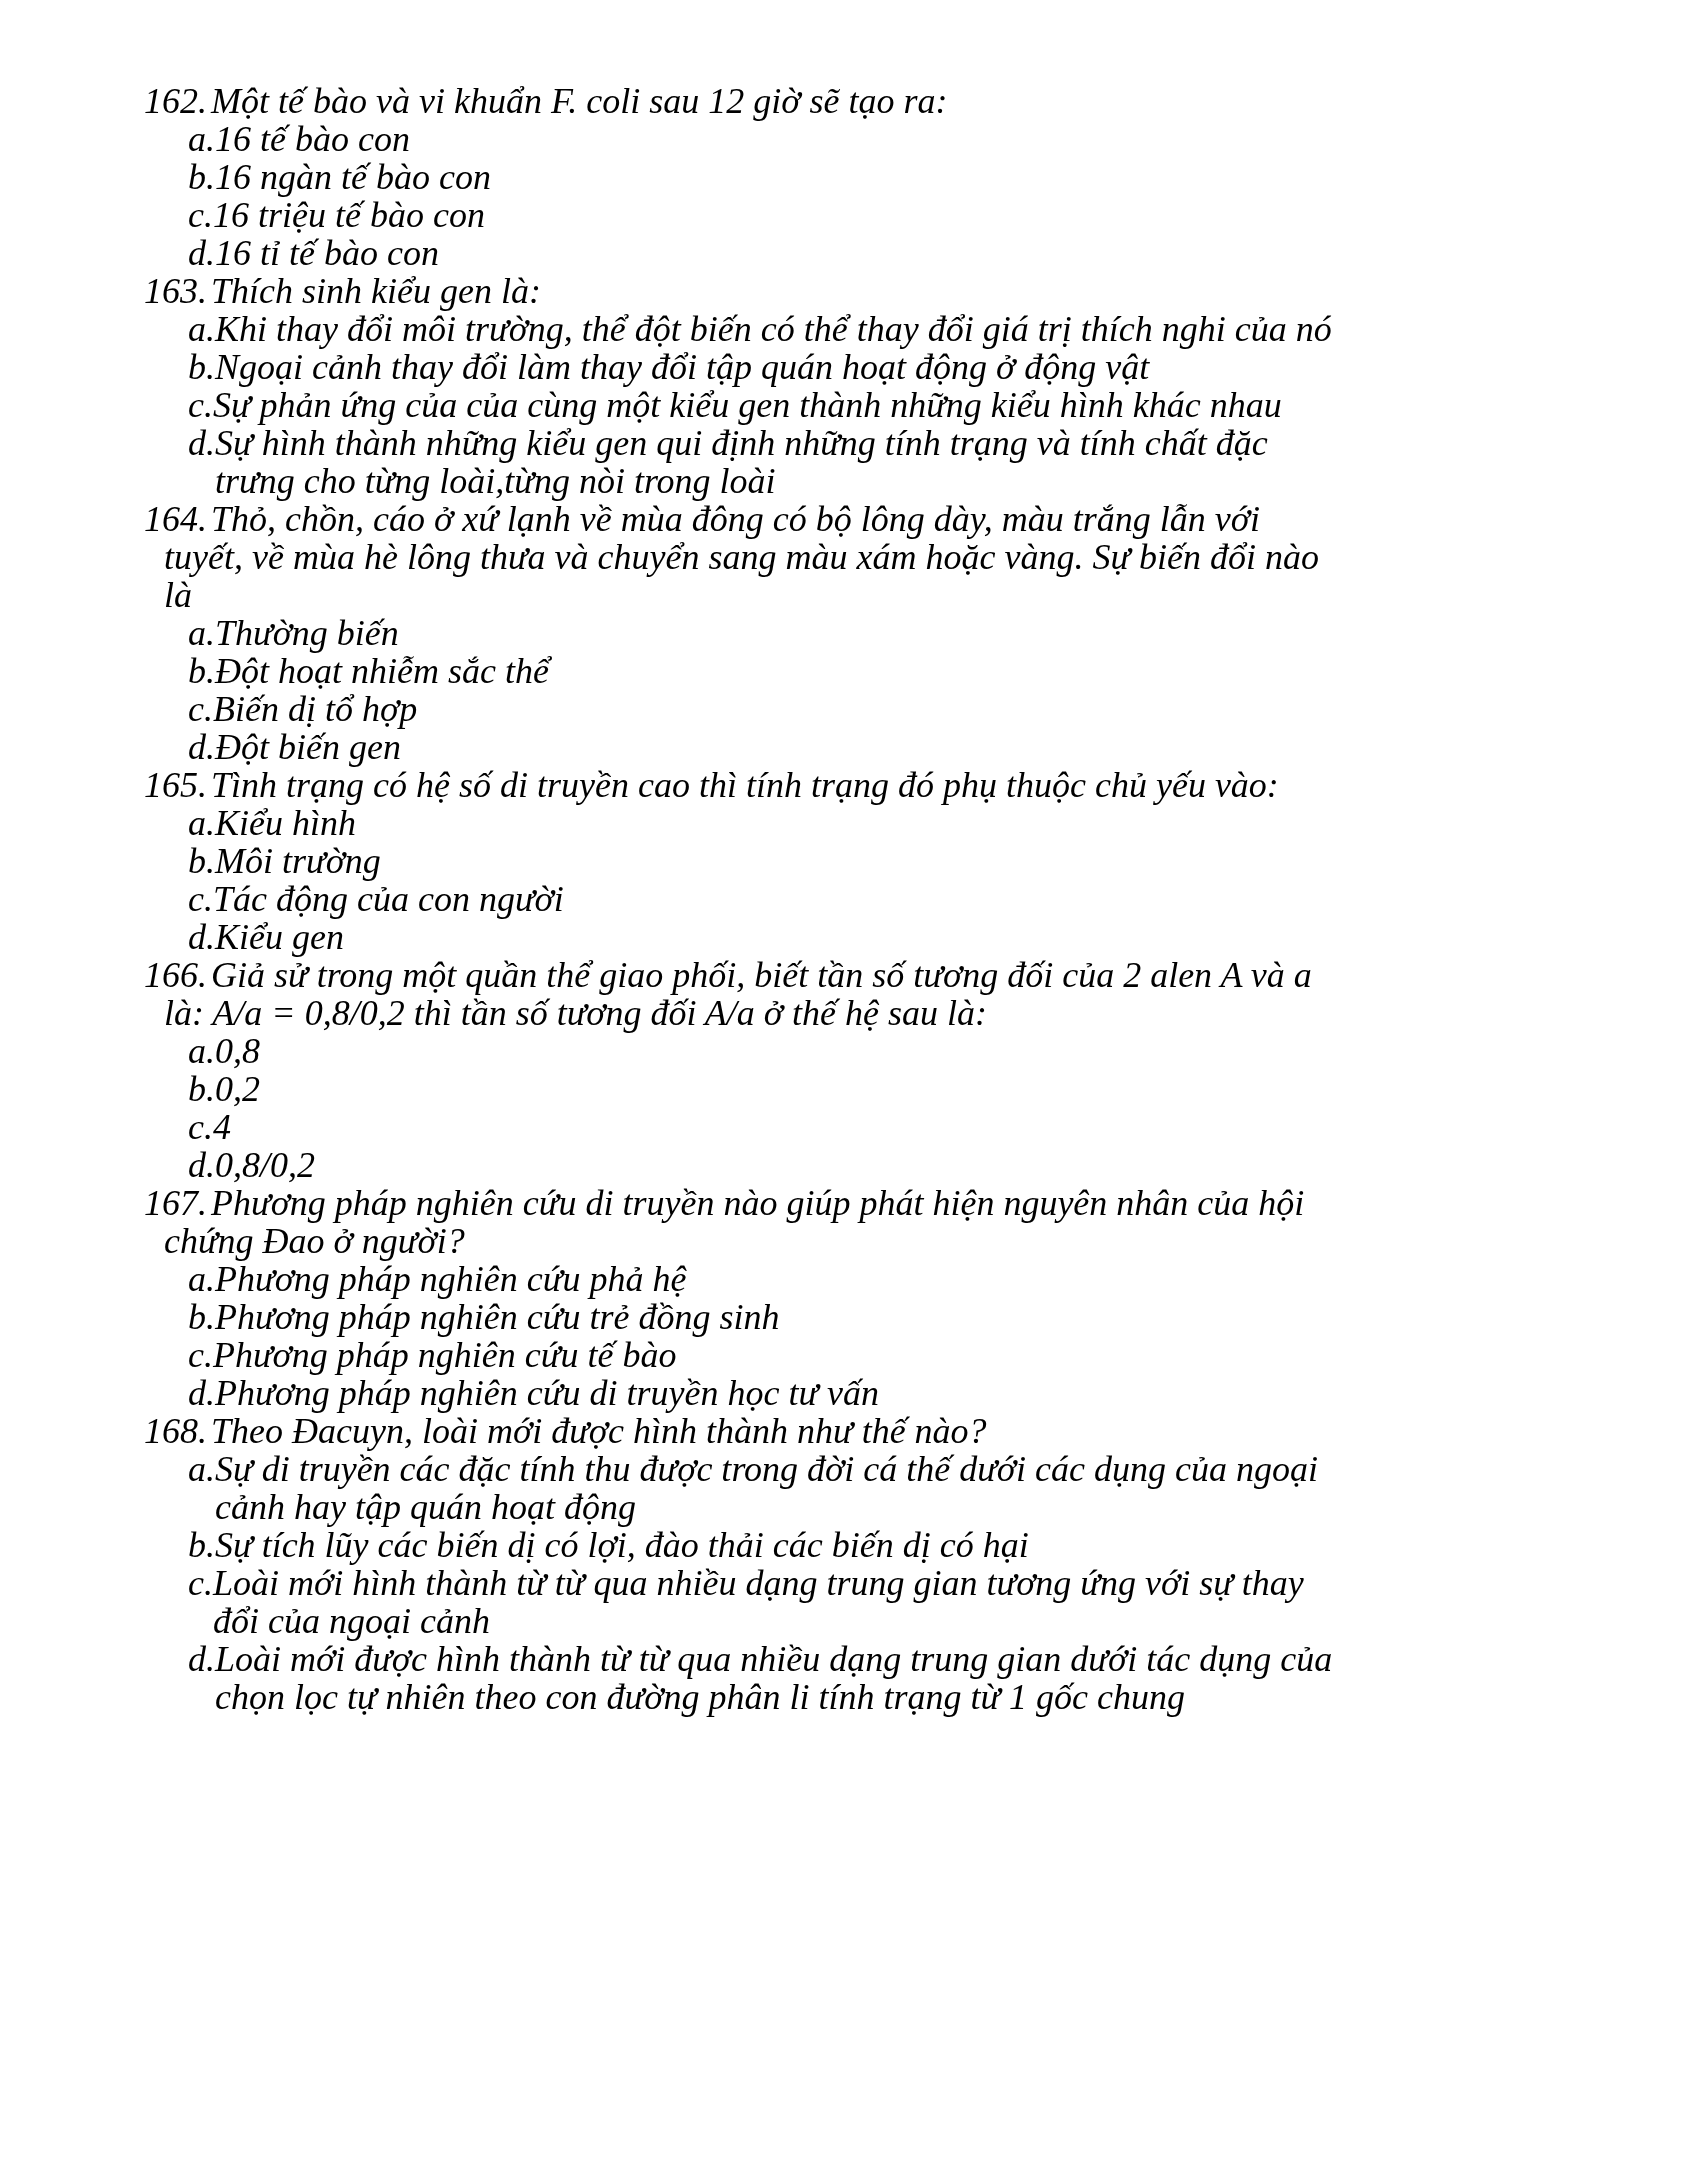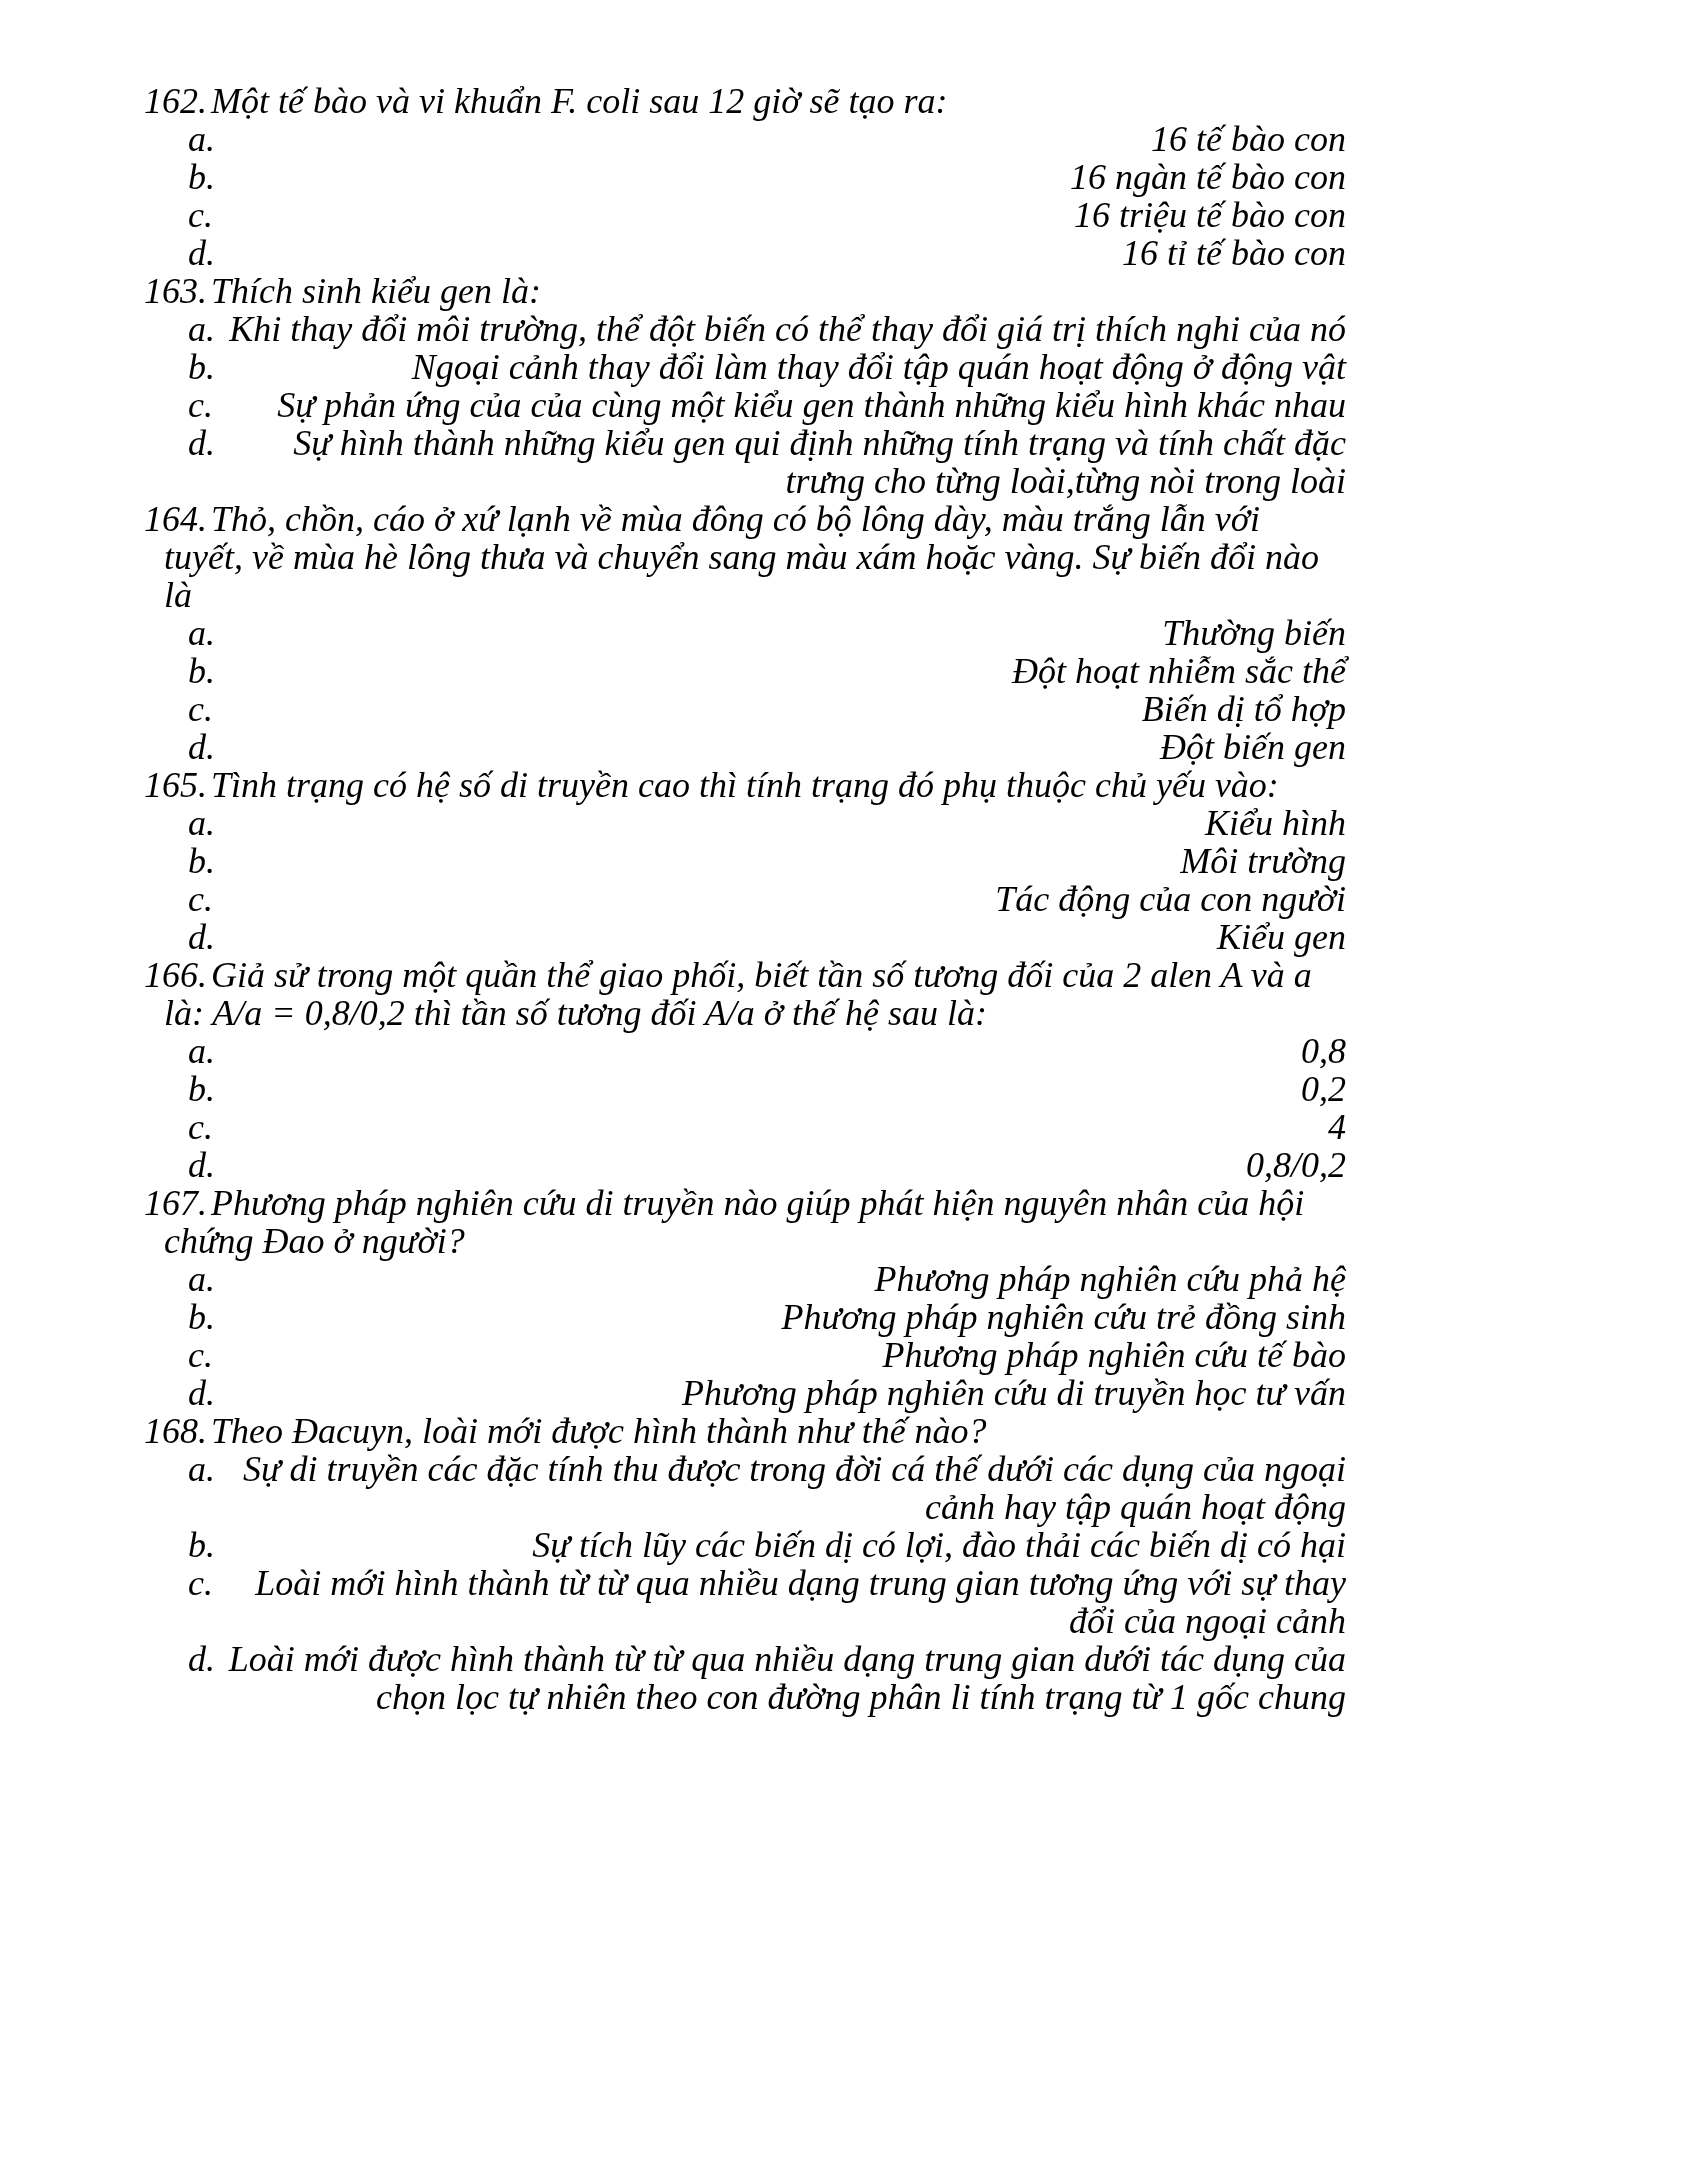--- a/index.html
+++ b/index.html
@@ -38,21 +38,20 @@
   }
   .opt {
     display: flex;
     margin-left: 44px;
   }
   .oletter {
     flex: 0 0 23px;
   }
   .otext {
     flex: 1;
-    text-align: right;
   }
 </style>
 </head>
 <body>
 
 <div class="page">
   <div class="content" id="questions">
   <div class="question">
     <p class="qline"><span class="qnum">162.</span><span class="qtext">Một tế bào và vi khuẩn F. coli sau 12 giờ sẽ tạo ra:</span></p>
     <div class="opts">

